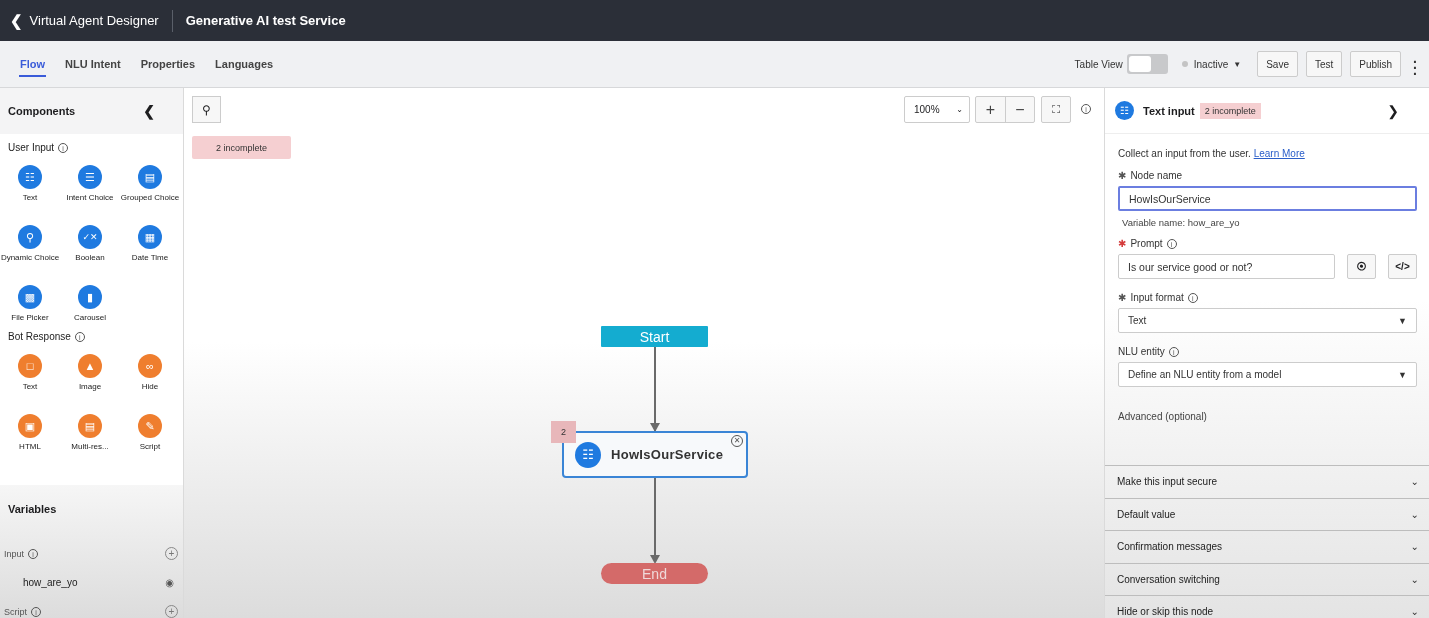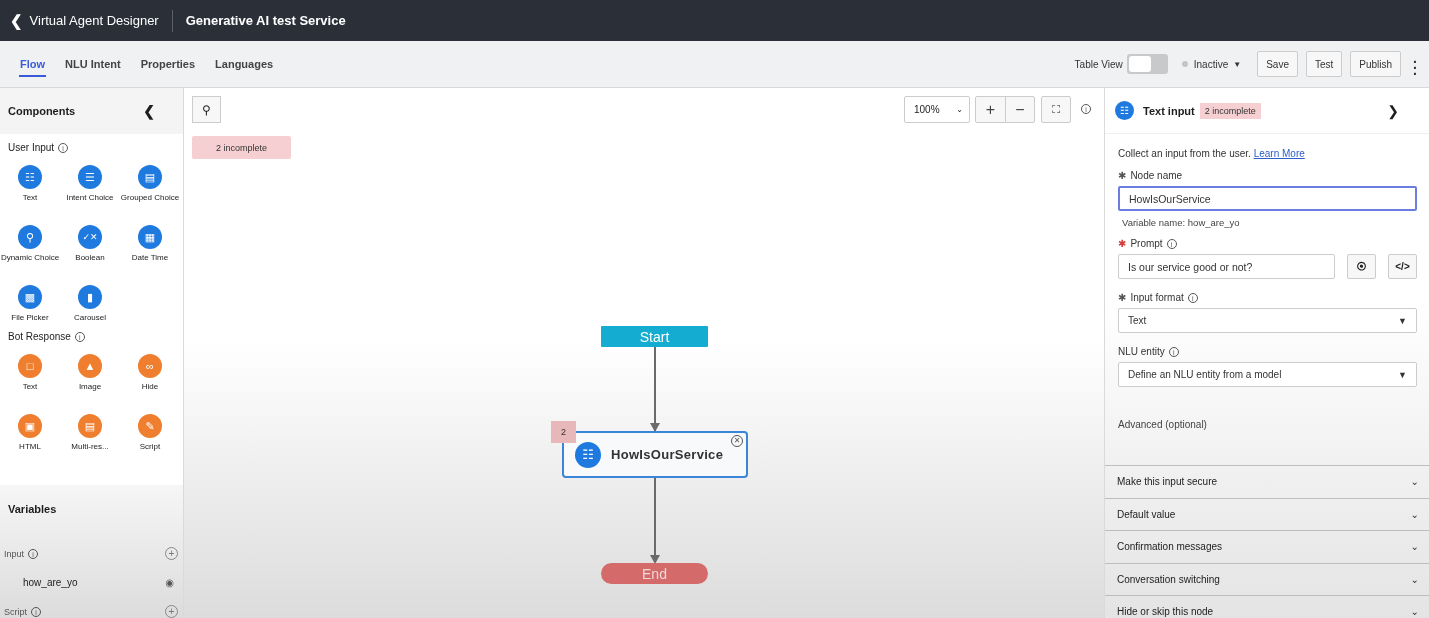--- a/index.html
+++ b/index.html
@@ -72,21 +72,21 @@
 .flabel .req{color:#555;margin-right:4px}
 .flabel .req.red{color:#d43b3b}
 .input{height:25px;border:1px solid #ccc;border-radius:2px;background:#fff;display:flex;align-items:center;padding:0 9px;font-size:10.5px;color:#333}
 .input.focus{border:2px solid #6b7ee0}
 .hint{font-size:9.5px;color:#444;margin:6px 4px 10px}
 .prow{display:flex;gap:12px;margin-bottom:13px}
 .prow .input{flex:1}
 .sqbtn{width:29px;height:25px;border:1px solid #ccc;background:#f7f7f7;border-radius:2px;display:flex;align-items:center;justify-content:center;font-size:10px;font-weight:bold;cursor:pointer}
 .select{height:25px;border:1px solid #ccc;border-radius:2px;background:#fff;display:flex;align-items:center;padding:0 9px;font-size:10px;color:#333;margin-bottom:13px;cursor:pointer}
 .select .caret{margin-left:auto;font-size:9px}
-.adv{font-size:10px;color:#444;margin-top:32px}
+.adv{font-size:10px;color:#444;margin-top:24px}
 .acc{position:absolute;left:0;width:324px;border-top:1px solid #bdbdbd}
 .accrow{height:32.5px;border-bottom:1px solid #bdbdbd;display:flex;align-items:center;padding:0 10px 0 12px;font-size:10px;color:#222;cursor:pointer}
 .accrow .ch{margin-left:auto;font-size:10px;color:#333}
 </style>
 </head>
 <body>
 
 <div class="topbar">
   <div class="back">
     <span class="chev">❮</span>

